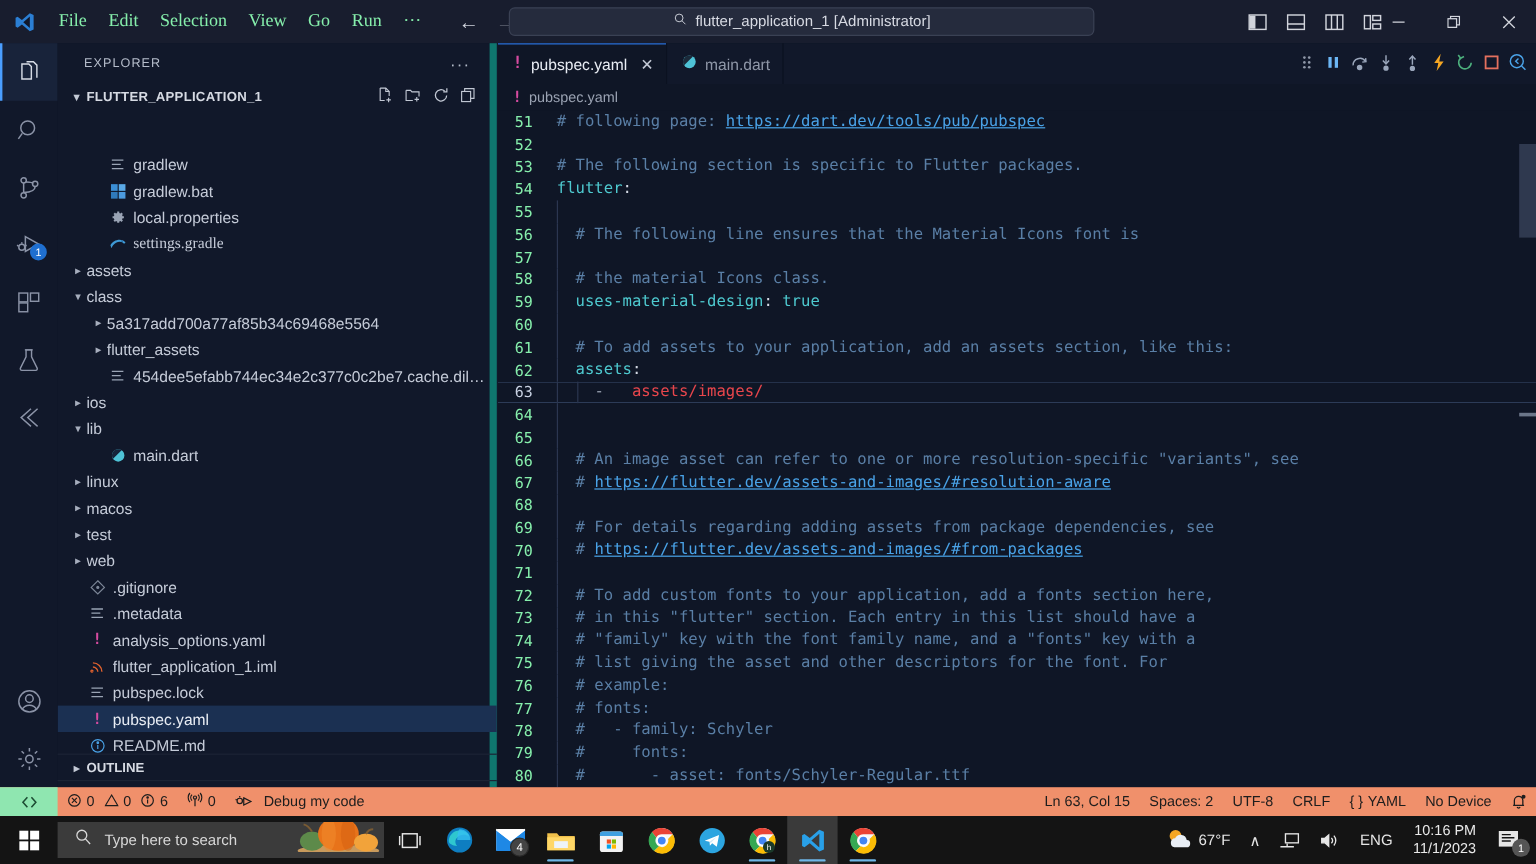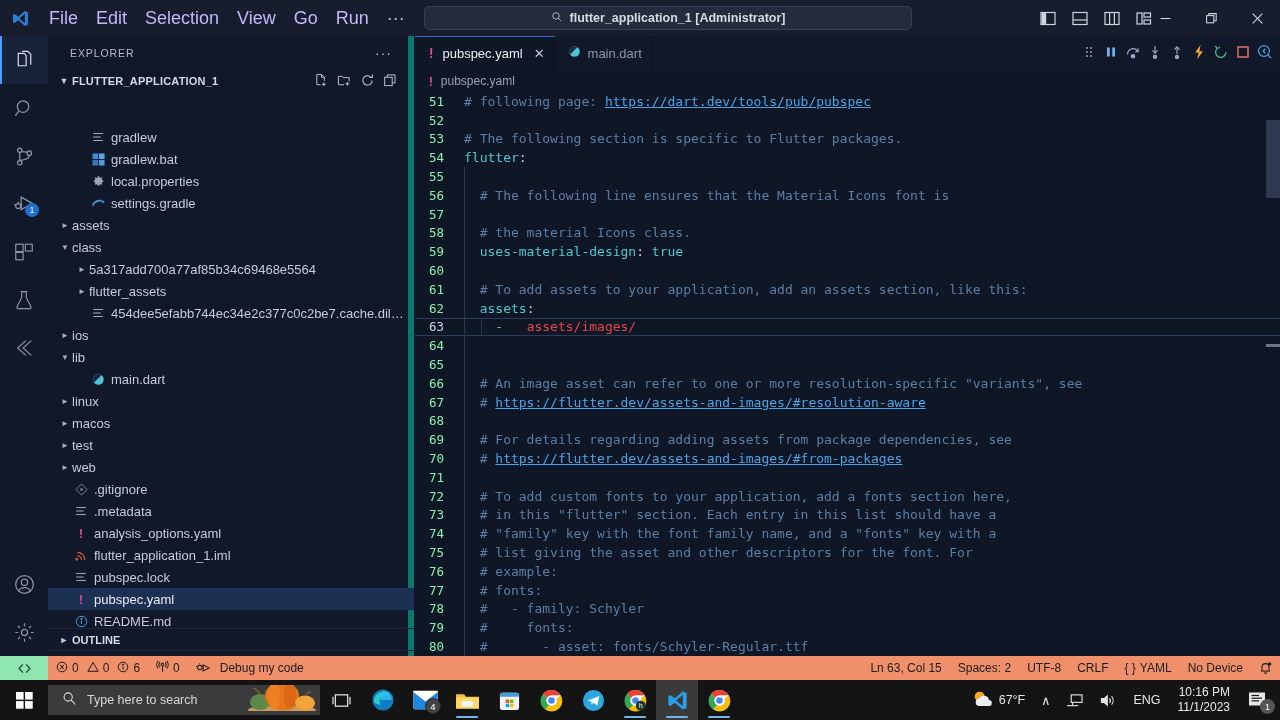--- a/index.html
+++ b/index.html
@@ -12,32 +12,32 @@
   .app { position: relative; width: 1280px; height: 720px; background:#11182a; }
 
   
   .titlebar {
     position:absolute; left:0; top:0; width:1280px; height:36px;
     background:#181d2e; display:flex; align-items:center;
   }
   .vscode-logo { width:40px; height:36px; display:flex; align-items:center; justify-content:center; }
   .menu { display:flex; align-items:center; height:36px; }
   .menu-item {
-    font-size:18px; color:#c4b5fd; padding:3px 9px; height:22px; line-height:16px;
-    white-space:nowrap; border-radius:3px; cursor:default;
+    font-size:15px; color:#86efac; padding:3px 9px; height:22px; line-height:16px;
+    white-space:nowrap; border-radius:3px; cursor:default;font-family:Liberation Serif, serif;
   }
   .nav-arrows { display:flex; align-items:center; gap:14px; margin-left:22px; }
   .nav-arrow { font-size:17px; color:#cfd3dc; line-height:1; }
   .nav-arrow.dim { color:#5e6472; }
   .title-search {
     position:absolute; left:424px; top:6px; width:488px; height:24px;
     background:#252b3d; border:1px solid #3a4154; border-radius:5px;
     display:flex; align-items:center; justify-content:center; gap:7px;
   }
-  .title-search .txt { font-size:12.5px; color:#d7dae3;font-weight:bold; }
+  .title-search .txt { font-size:12.5px; color:#d7dae3; }
   .layout-btns { position:absolute; left:1036px; top:0; height:36px; display:flex; align-items:center; gap:8px; }
   .layout-btn { width:24px; height:24px; display:flex; align-items:center; justify-content:center; }
   .win-btns { position:absolute; right:0; top:0; height:36px; display:flex; }
   .win-btn { width:46px; height:36px; display:flex; align-items:center; justify-content:center; color:#d2d5dd; }
 
   
   .activitybar {
     position:absolute; left:0; top:36px; width:48px; height:620px;
     background:#11182a; display:flex; flex-direction:column; align-items:center;
   }
@@ -380,21 +380,21 @@
         <div class="row" style="padding-left: 27px;">
           <span class="chev"></span>
           <span class="ico">
             <svg width="14" height="14" viewBox="0 0 16 16" fill="#9aa4b5">
               <path d="M8 5.2A2.8 2.8 0 1 0 8 10.8 2.8 2.8 0 0 0 8 5.2zm0 4.2a1.4 1.4 0 1 1 0-2.8 1.4 1.4 0 0 1 0 2.8z"></path>
               <path d="M14 7h-1.3a4.8 4.8 0 0 0-.5-1.2l.9-.9-1.4-1.4-.9.9A4.8 4.8 0 0 0 9.6 3.9V2.6H7.6v1.3a4.8 4.8 0 0 0-1.2.5l-.9-.9L4.1 4.9l.9.9a4.8 4.8 0 0 0-.5 1.2H3.2v2h1.3c.1.4.3.8.5 1.2l-.9.9 1.4 1.4.9-.9c.4.2.8.4 1.2.5v1.3h2v-1.3c.4-.1.8-.3 1.2-.5l.9.9 1.4-1.4-.9-.9c.2-.4.4-.8.5-1.2H14z"></path>
             </svg>
           </span>
           <span class="lbl">local.properties</span>
         </div>
-        <div class="row" style="padding-left: 27px;">
+        <div class="row" style="padding-left: 27px; font-family: Liberation Serif, serif;">
           <span class="chev"></span>
           <span class="ico">
             <svg width="15" height="13" viewBox="0 0 16 14">
               <path d="M1 8c2-4 7-6 11-4.5 1 .4 2 1.2 2.6 2.2l-1.4.9C11.9 4.4 8.6 4.2 6 5.6 3.8 6.8 2.6 8.7 2 10.6L1 8z" fill="#3f9ad6"></path>
               <circle cx="11.5" cy="4.2" r="0.9" fill="#2a6fa8"></circle>
             </svg>
           </span>
           <span class="lbl">settings.gradle</span>
         </div>
         <div class="row" style="padding-left: 10px;">

